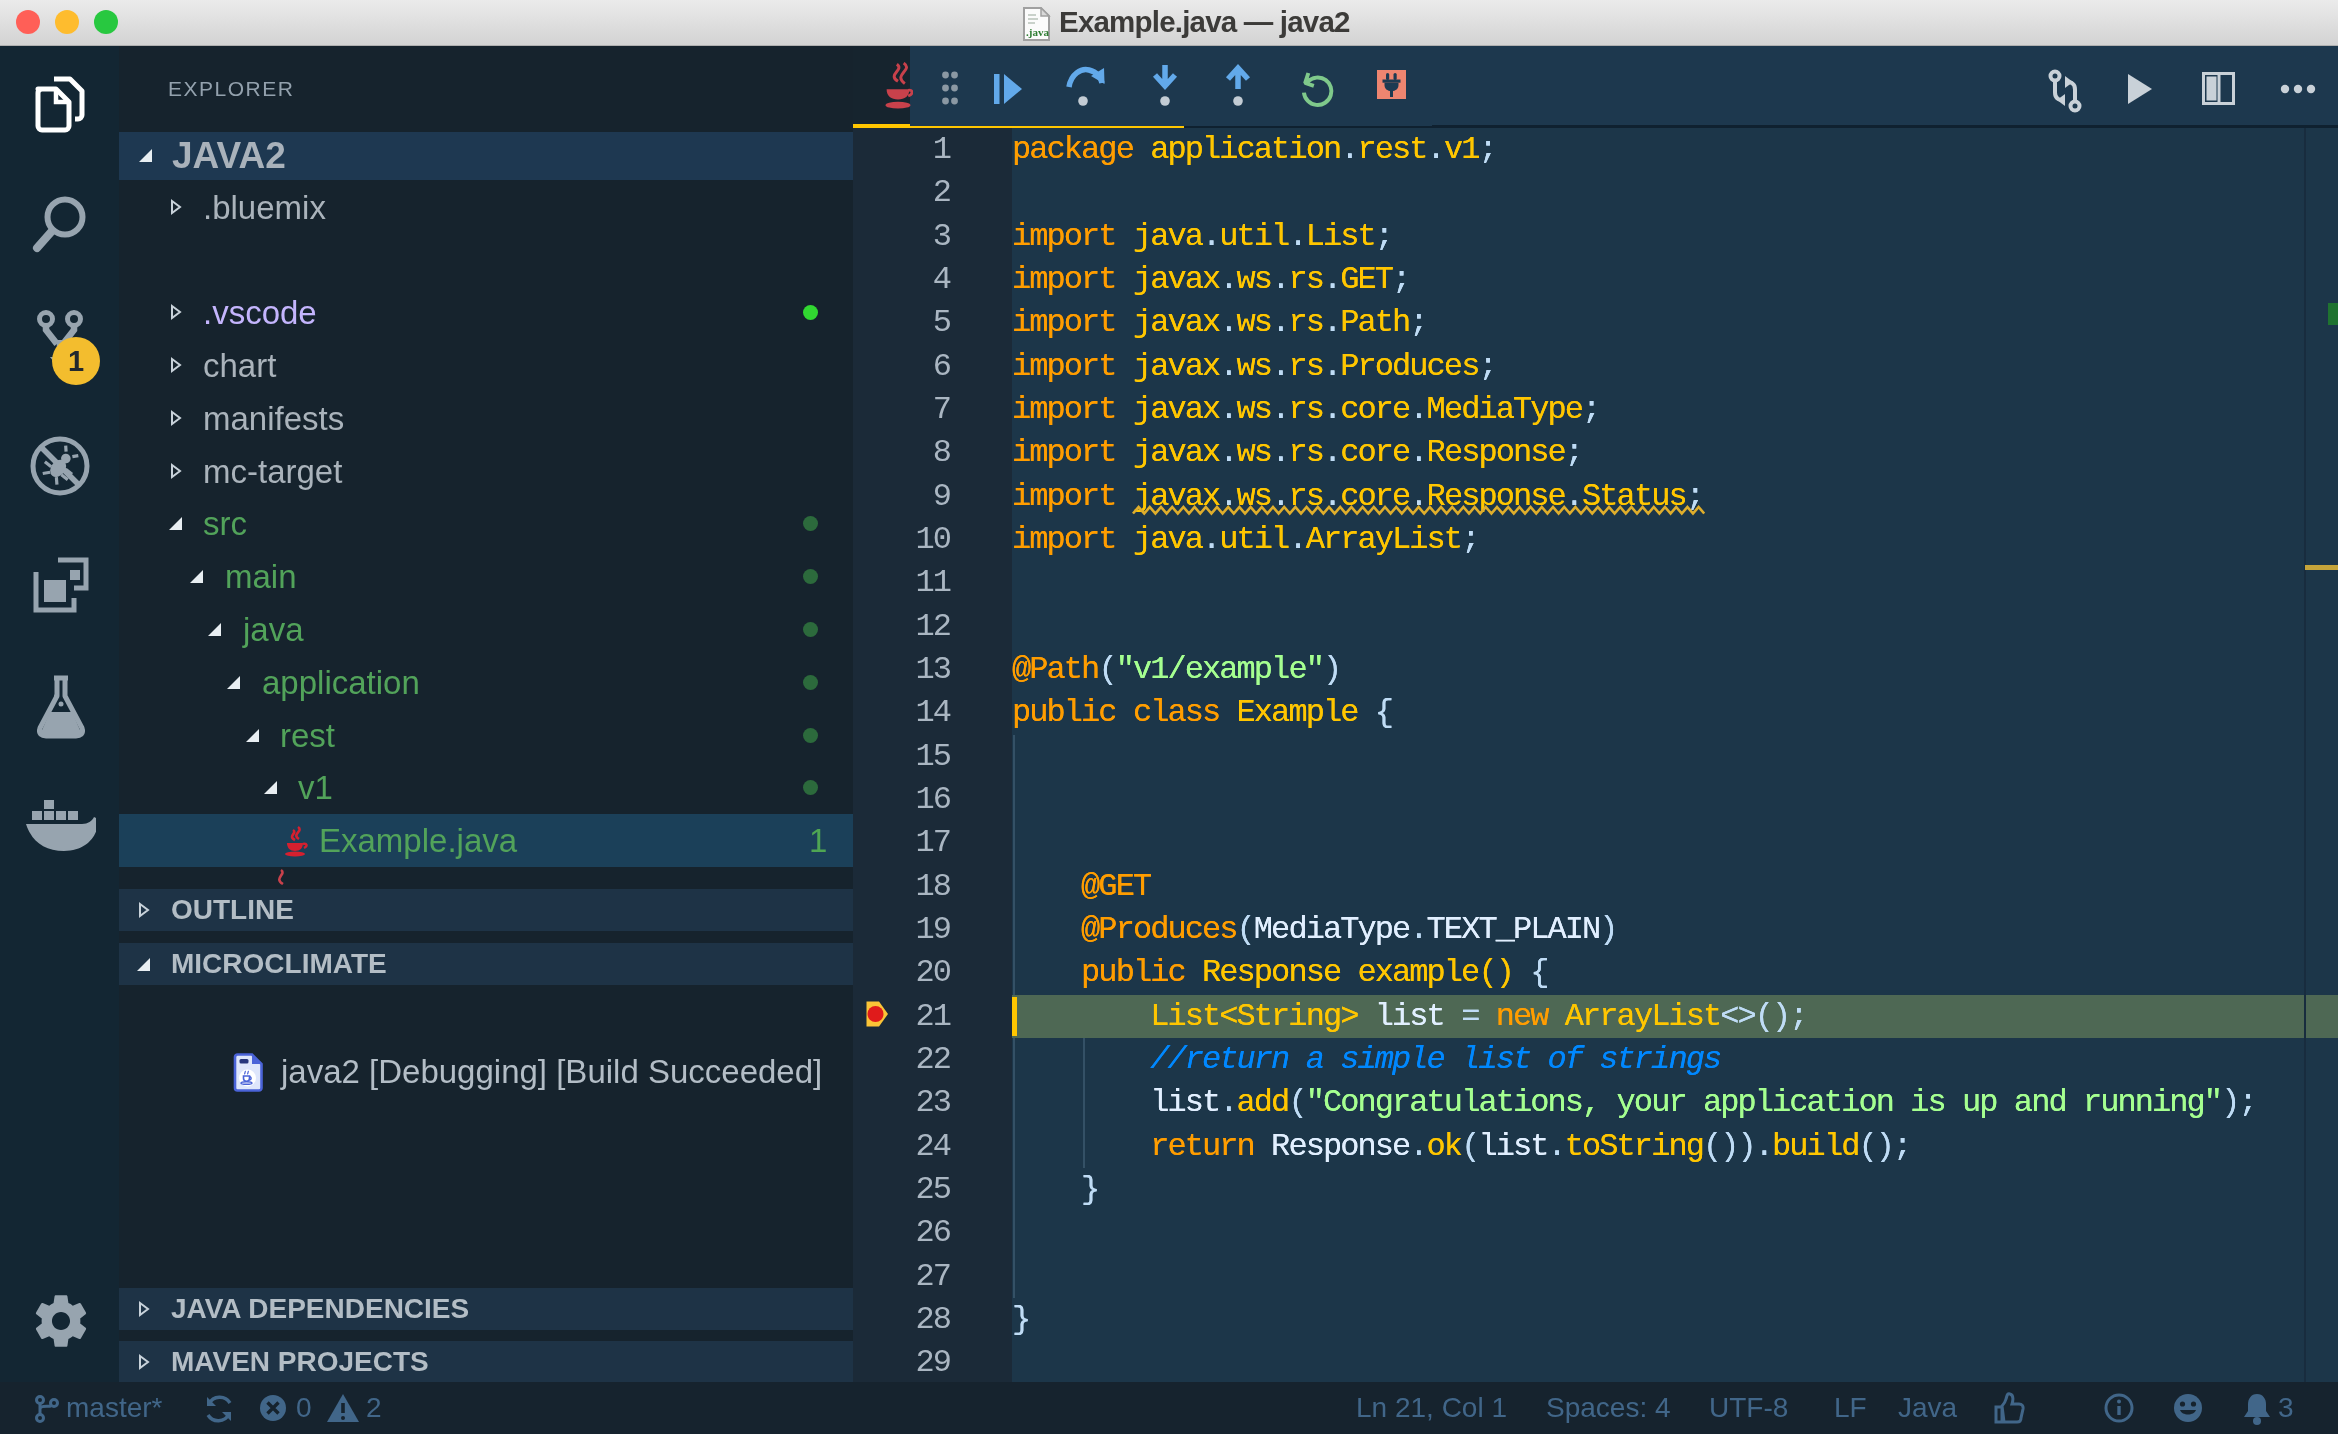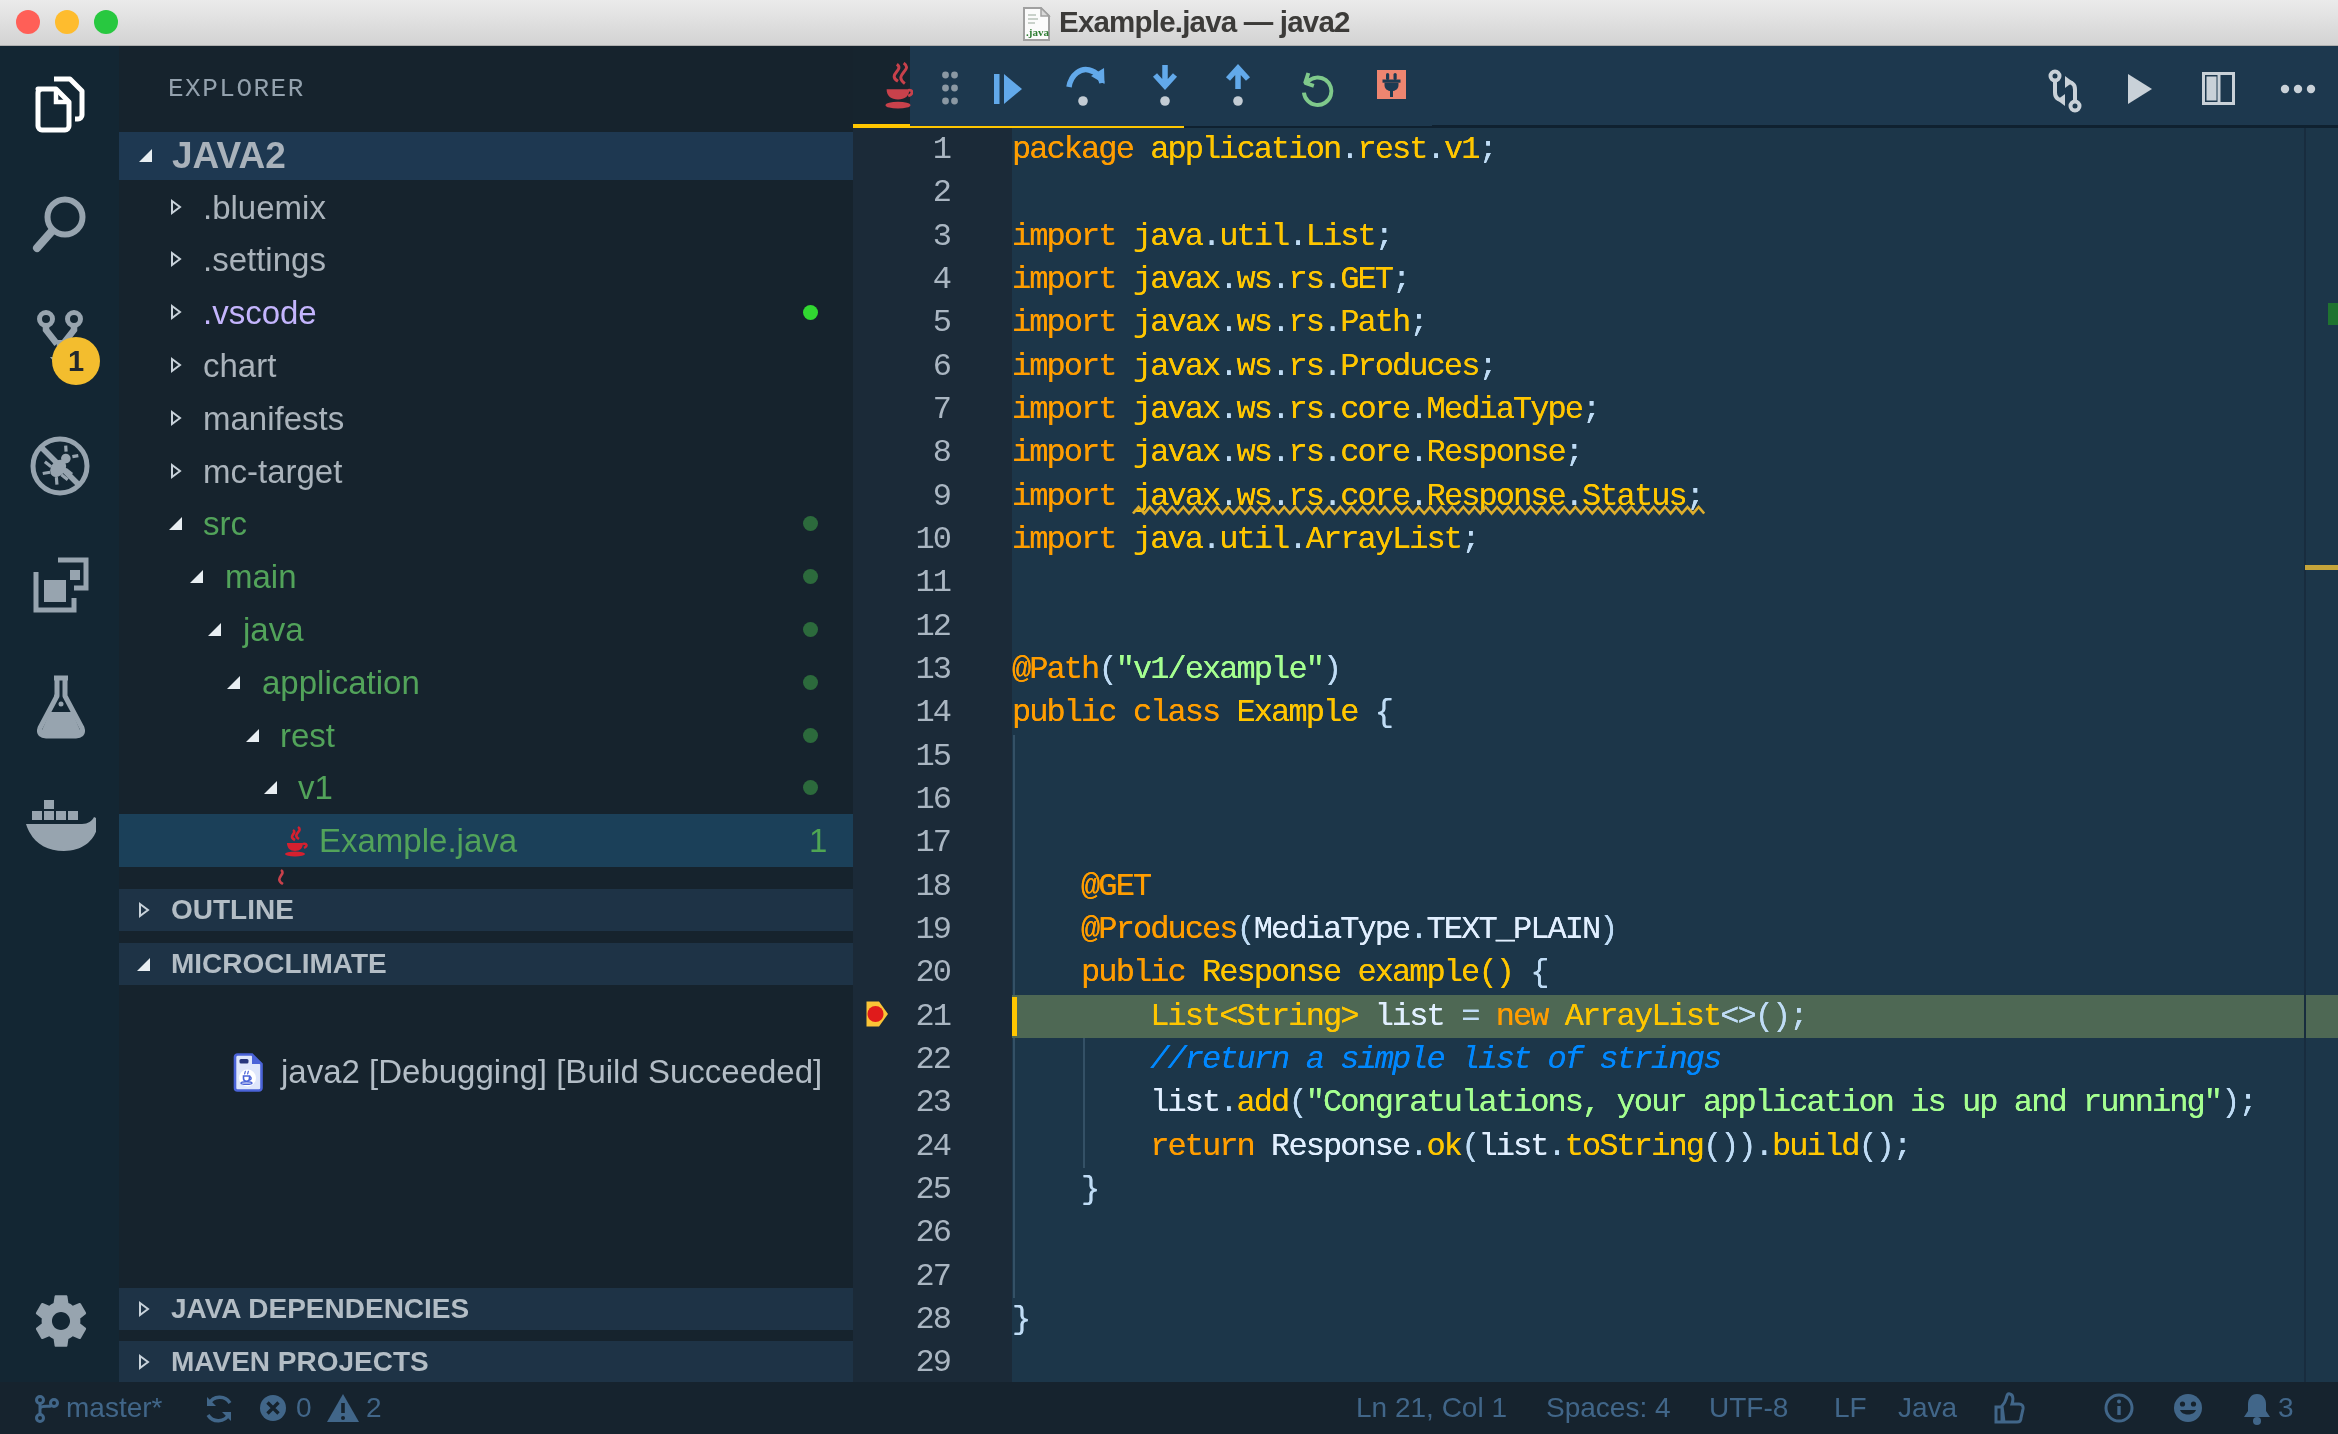--- a/index.html
+++ b/index.html
@@ -129,43 +129,37 @@
         <path d="M2 26 h56 c6 0 10 -3 12 -7 c3 1 5 4 4 8 c-2 12 -12 26 -34 26 c-16 0 -28 -7 -34 -18 c-2 -3 -4 -9 -4 -9 z"></path>
       </g>
     </svg>
 
     <svg class="abs" style="left:30px;top:1244px;" width="62" height="62" viewBox="0 0 24 24">
       <path fill="#97a4af" d="M19.43 12.98c.04-.32.07-.64.07-.98s-.03-.66-.07-.98l2.11-1.65c.19-.15.24-.42.12-.64l-2-3.46c-.12-.22-.39-.3-.61-.22l-2.49 1c-.52-.4-1.08-.73-1.69-.98l-.38-2.65C14.46 2.18 14.25 2 14 2h-4c-.25 0-.46.18-.49.42l-.38 2.65c-.61.25-1.17.59-1.69.98l-2.49-1c-.23-.09-.49 0-.61.22l-2 3.46c-.13.22-.07.49.12.64l2.11 1.65c-.04.32-.07.65-.07.98s.03.66.07.98l-2.11 1.65c-.19.15-.24.42-.12.64l2 3.46c.12.22.39.3.61.22l2.49-1c.52.4 1.08.73 1.69.98l.38 2.65c.03.24.24.42.49.42h4c.25 0 .46-.18.49-.42l.38-2.65c.61-.25 1.17-.59 1.69-.98l2.49 1c.23.09.49 0 .61-.22l2-3.46c.12-.22.07-.49-.12-.64l-2.11-1.65zM12 15.5c-1.93 0-3.5-1.57-3.5-3.5s1.57-3.5 3.5-3.5 3.5 1.57 3.5 3.5-1.57 3.5-3.5 3.5z"></path>
     </svg>
   </div>
 
   <div id="sidebar" class="abs"></div>
-  <div class="abs" style="top:46px;left:119px;width:734px;height:86px;color:#93a1ad;font-size:26px;line-height:86px;letter-spacing:1.5px;font-family:Liberation Mono, monospace;">
+  <div class="abs" style="top:46px;left:119px;width:734px;height:86px;color:#93a1ad;font-size:21px;line-height:86px;letter-spacing:1.5px;">
       <span style="position:absolute;left:49px;">EXPLORER</span>
     </div>
   <div id="tree" class="abs" style="top:46px;left:119px;width:734px;height:1336px;">
 
     <div class="abs" style="top:86px;left:0;width:734px;height:48px;background:#1e3851;">
       <svg class="twist-e" style="left:19px;top:16px;" viewBox="0 0 15 15">
           <path d="M14 1 L14 14 L1 14 Z" fill="#e8eef2"></path>
         </svg>
       <span style="position:absolute;left:53px;font-weight:bold;font-size:37px;line-height:48px;color:#a9b2bb;">JAVA2</span>
     </div>
 
     <div class="row abs" style="top:134.5px;">
         <svg class="twist-c" style="left:51px;top:18px;" viewBox="0 0 12 16">
           <path d="M2 2 L10 8 L2 14 Z" fill="none" stroke="#c8d2da" stroke-width="2"></path>
         </svg>
         <span style="position:absolute;left:84px;">.bluemix</span>
-      </div>
-    <div class="row abs" style="top:187.3px;">
-        <svg class="twist-c" style="left:51px;top:18px;" viewBox="0 0 12 16">
-          <path d="M2 2 L10 8 L2 14 Z" fill="none" stroke="#c8d2da" stroke-width="2"></path>
-        </svg>
-        <span style="position:absolute;left:84px;">.settings</span>
       </div>
     <div class="row abs" style="top:240.1px;">
         <svg class="twist-c" style="left:51px;top:18px;" viewBox="0 0 12 16">
           <path d="M2 2 L10 8 L2 14 Z" fill="none" stroke="#c8d2da" stroke-width="2"></path>
         </svg>
         <span style="position:absolute;left:84px;color:#c4b5fd;">.vscode</span>
         <span class="dot" style="background:#31d831;"></span>
       </div>
     <div class="row abs" style="top:292.9px;">
         <svg class="twist-c" style="left:51px;top:18px;" viewBox="0 0 12 16">

